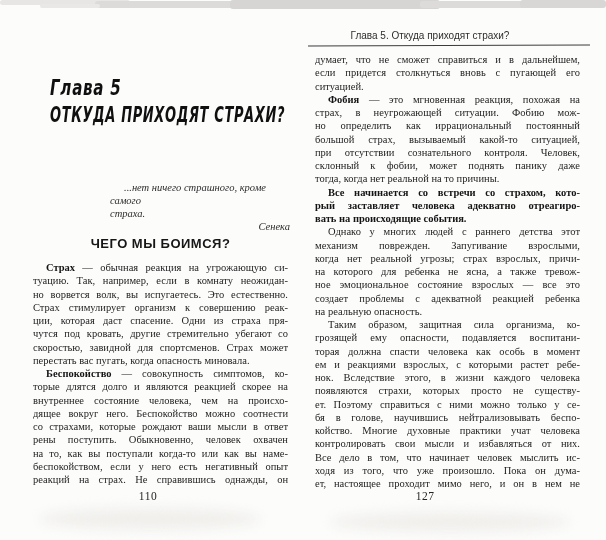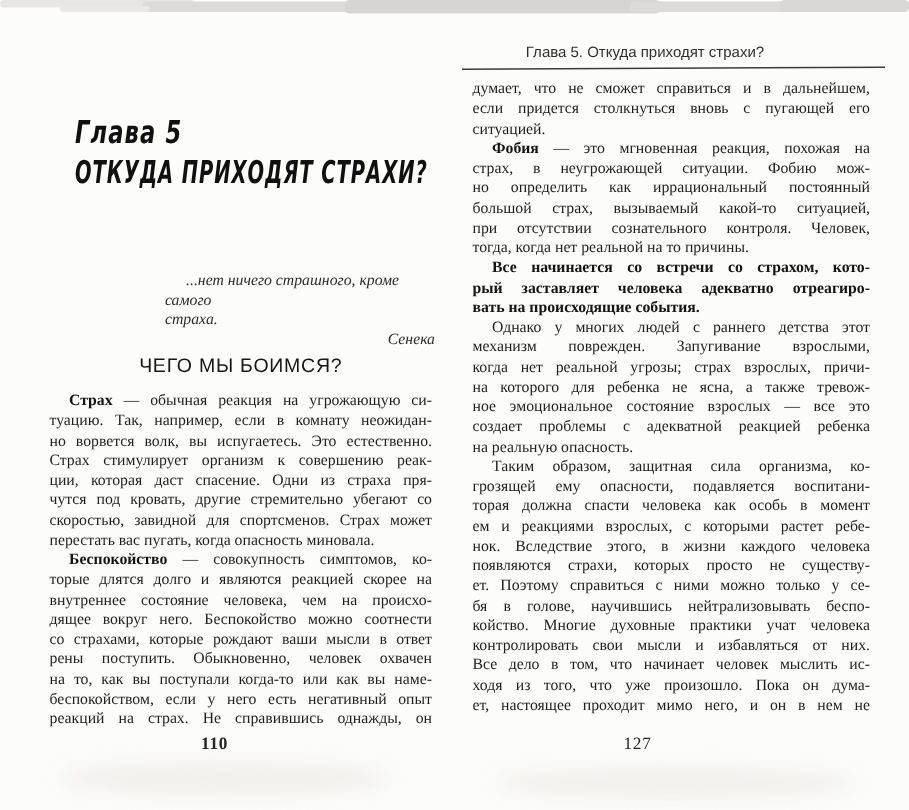--- a/index.html
+++ b/index.html
@@ -37,38 +37,38 @@
     transform:scaleX(.62);transform-origin:0 0;
   }
   .epigraph{
     position:absolute;left:110px;top:181px;width:182px;
     font-style:italic;font-size:10.5px;line-height:13px;color:#2b2b2b;
   }
   .epigraph .eline1{text-indent:14px;}
   .epigraph .author{text-align:right;margin-top:0;padding-right:2px;}
   .section-title{
     position:absolute;left:33px;top:236px;width:255px;text-align:center;
-    font-family:"Liberation Sans", sans-serif;font-weight:normal;
+    font-family:"Liberation Sans", sans-serif;font-weight:bold;
     font-size:13px;letter-spacing:.5px;color:#161616;
   }
   .page-body{position:absolute;font-size:10.5px;color:#1e1e1e;}
   #left-body{left:33px;top:261px;width:255px;}
   #right-body{left:315px;top:53px;width:265px;}
   .bline{
     line-height:13.25px;height:13.25px;white-space:nowrap;
     text-align:justify;text-align-last:justify;text-justify:inter-word;
   }
   .bline.e{text-align-last:left;}
   .bline.i{text-indent:13px;}
   .bline.b{font-weight:bold;color:#141414;}
   .lead{font-weight:bold;color:#141414;}
   .page-num{
     position:absolute;top:490px;font-size:11.5px;color:#242424;letter-spacing:.5px;
   }
-  #page-num-left{left:134px;width:28px;text-align:left;font-weight:bold;}
+  #page-num-left{left:134px;width:28px;text-align:center;}
   #page-num-right{left:411px;width:28px;text-align:center;}
 
   
   .running-header{
     position:absolute;left:320px;top:30px;width:220px;text-align:center;
     font-family:"Liberation Sans", sans-serif;font-size:10px;color:#2e2e2e;
     white-space:nowrap;
   }
   .header-rule{
     position:absolute;left:308px;top:43px;width:282px;height:2px;
@@ -132,20 +132,21 @@
 
     <div id="right-body" class="page-body">
         <div class="bline">думает, что не сможет справиться и в дальнейшем,</div>
         <div class="bline">если придется столкнуться вновь с пугающей его</div>
         <div class="bline e">ситуацией.</div>
         <div class="bline i"><span class="lead">Фобия</span> — это мгновенная реакция, похожая на</div>
         <div class="bline">страх, в неугрожающей ситуации. Фобию мож-</div>
         <div class="bline">но определить как иррациональный постоянный</div>
         <div class="bline">большой страх, вызываемый какой-то ситуацией,</div>
         <div class="bline">при отсутствии сознательного контроля. Человек,</div>
+        <div class="bline">склонный к фобии, может поднять панику даже</div>
         <div class="bline e">тогда, когда нет реальной на то причины.</div>
         <div class="bline i b">Все начинается со встречи со страхом, кото-</div>
         <div class="bline b">рый заставляет человека адекватно отреагиро-</div>
         <div class="bline b e">вать на происходящие события.</div>
         <div class="bline i">Однако у многих людей с раннего детства этот</div>
         <div class="bline">механизм поврежден. Запугивание взрослыми,</div>
         <div class="bline">когда нет реальной угрозы; страх взрослых, причи-</div>
         <div class="bline">на которого для ребенка не ясна, а также тревож-</div>
         <div class="bline">ное эмоциональное состояние взрослых — все это</div>
         <div class="bline">создает проблемы с адекватной реакцией ребенка</div>

